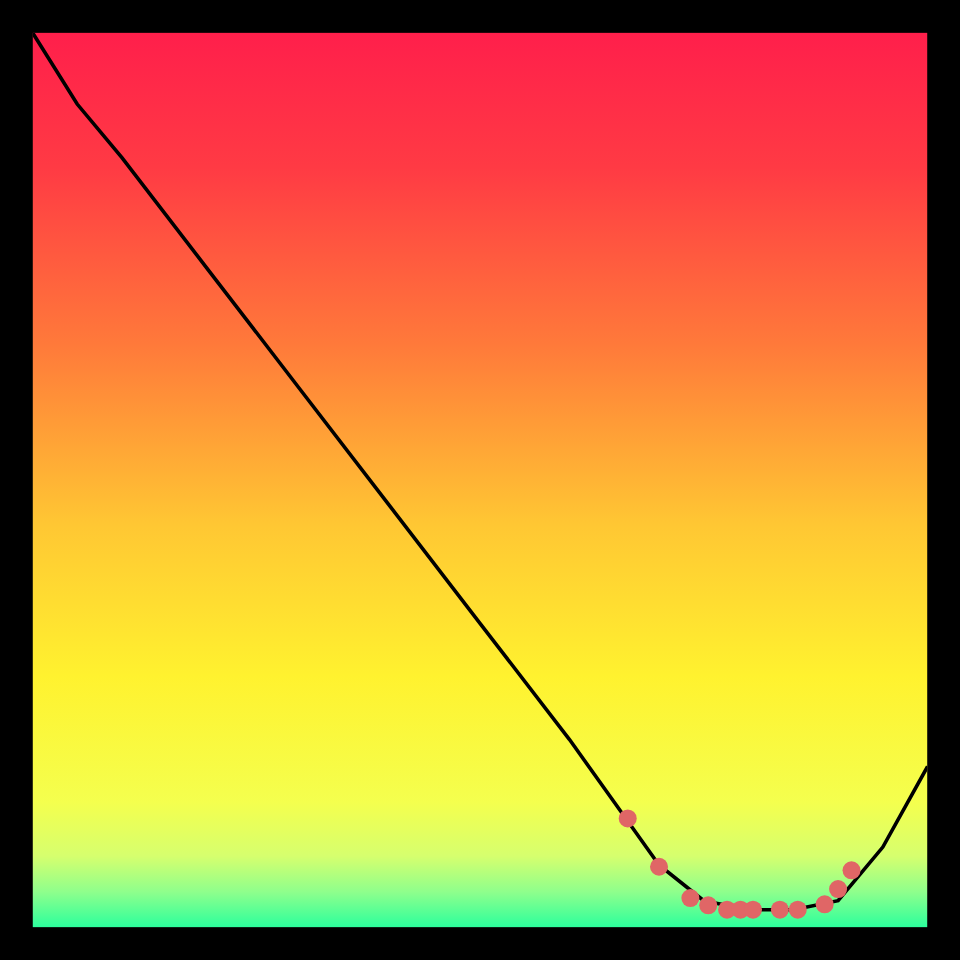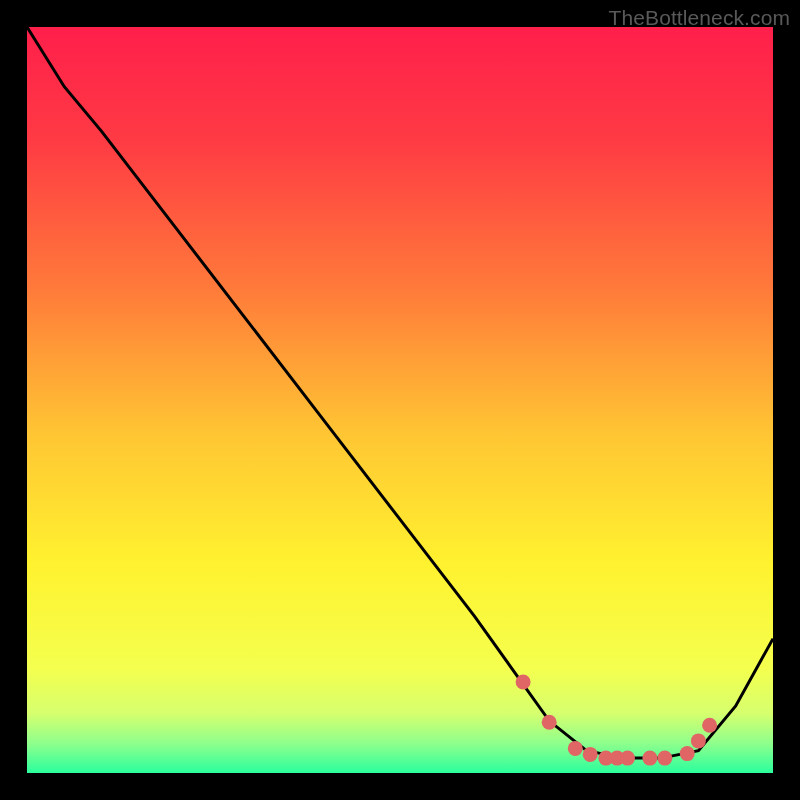--- a/index.html
+++ b/index.html
@@ -39,21 +39,20 @@
     font-weight: 500;
     letter-spacing: 0.1px;
     user-select: none;
   }
 </style>
 </head>
 <body>
 
 <div class="frame">
 
-  <div class="watermark">TheBottleneck.com</div>
 
   <div class="plot">
     <svg viewBox="0 0 746 746">
       <defs>
         <linearGradient id="bg-grad" x1="0" y1="0" x2="0" y2="1">
             <stop offset="0%" stop-color="#ff1f4b"></stop>
             <stop offset="15%" stop-color="#ff3a44"></stop>
             <stop offset="35%" stop-color="#ff7a3a"></stop>
             <stop offset="55.00000000000001%" stop-color="#ffc733"></stop>
             <stop offset="72%" stop-color="#fff22f"></stop>

